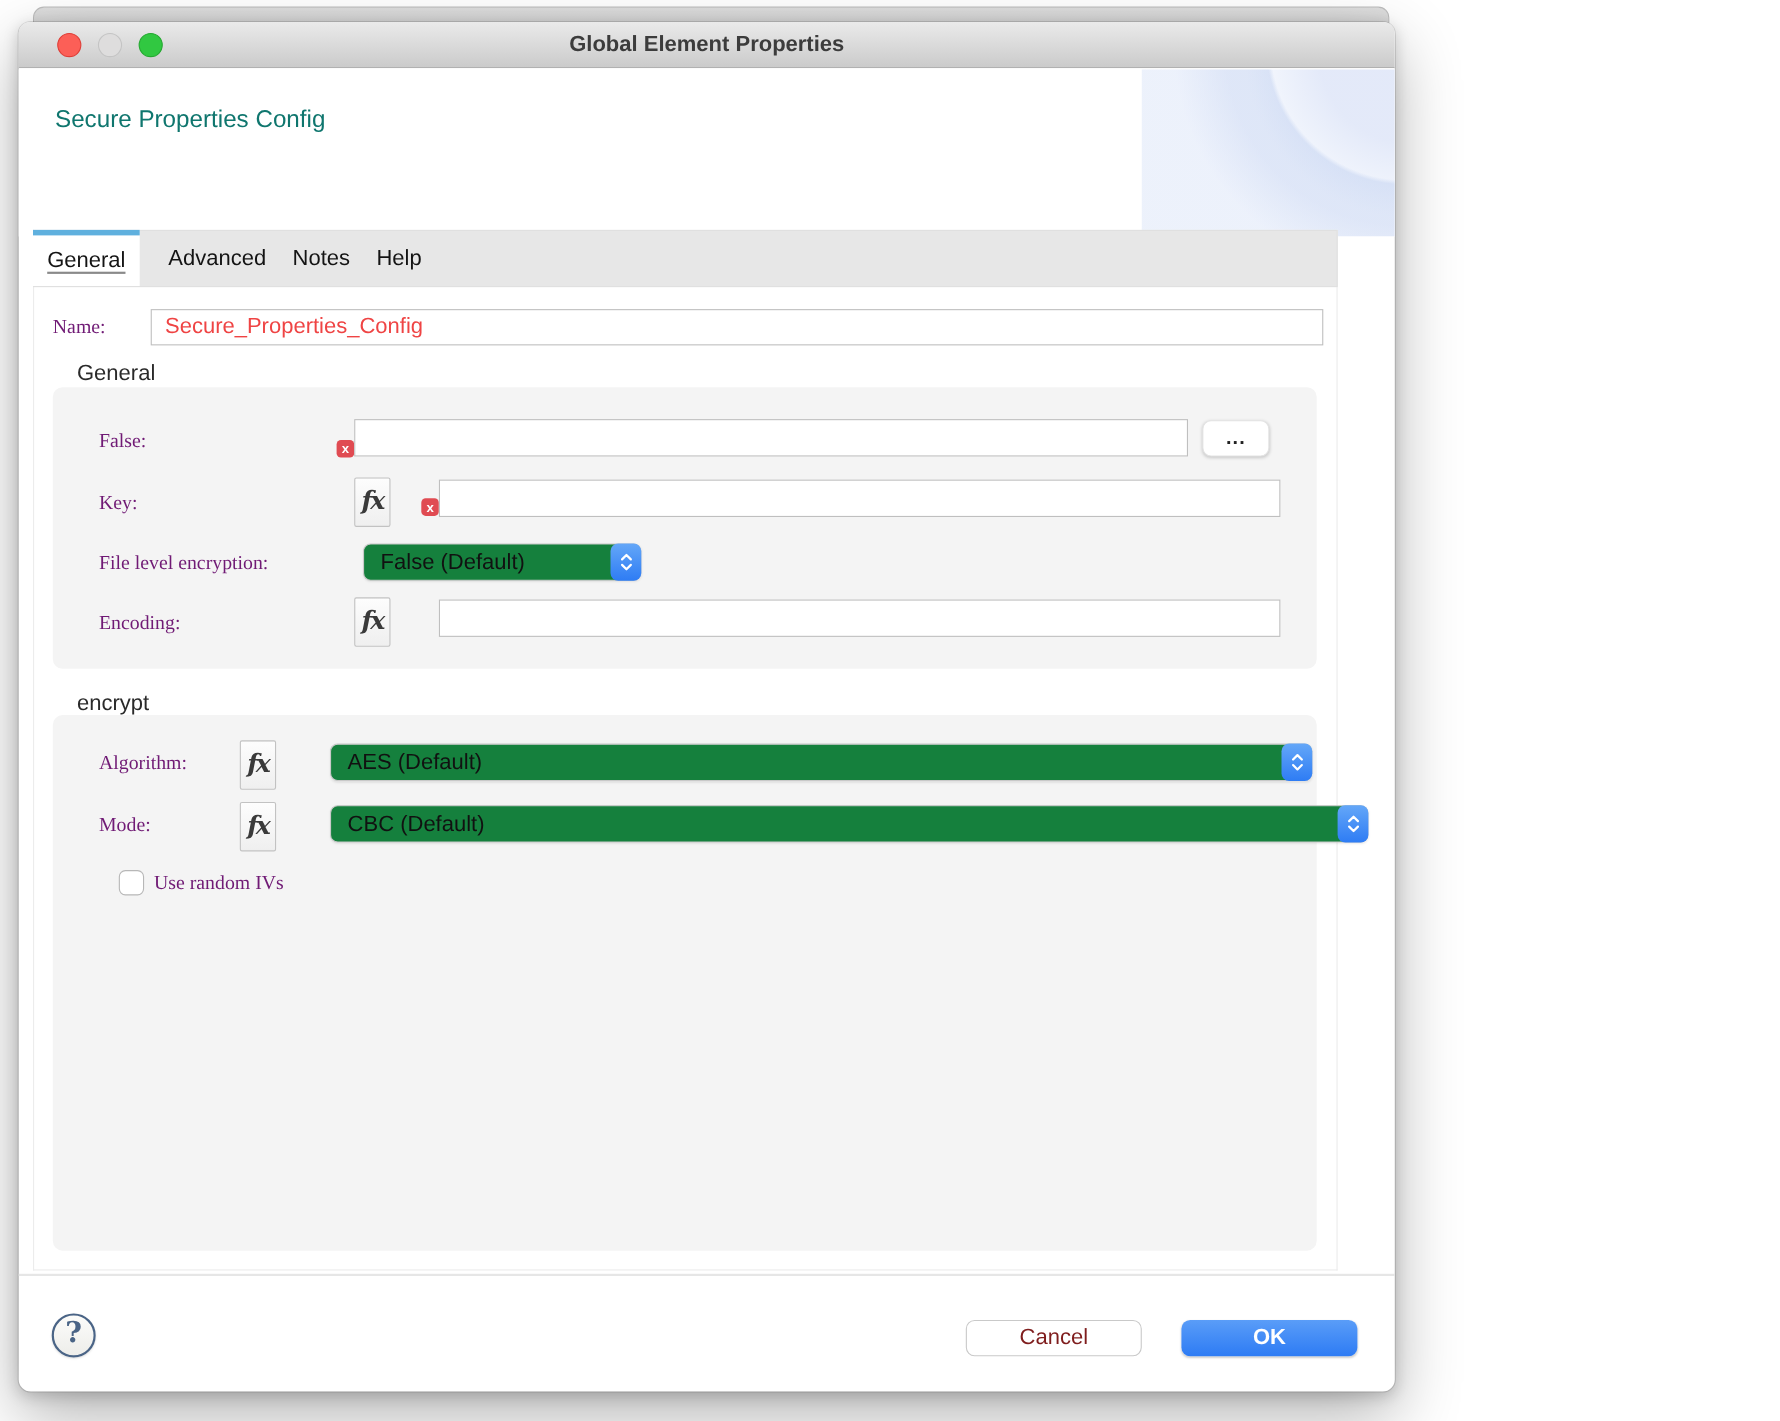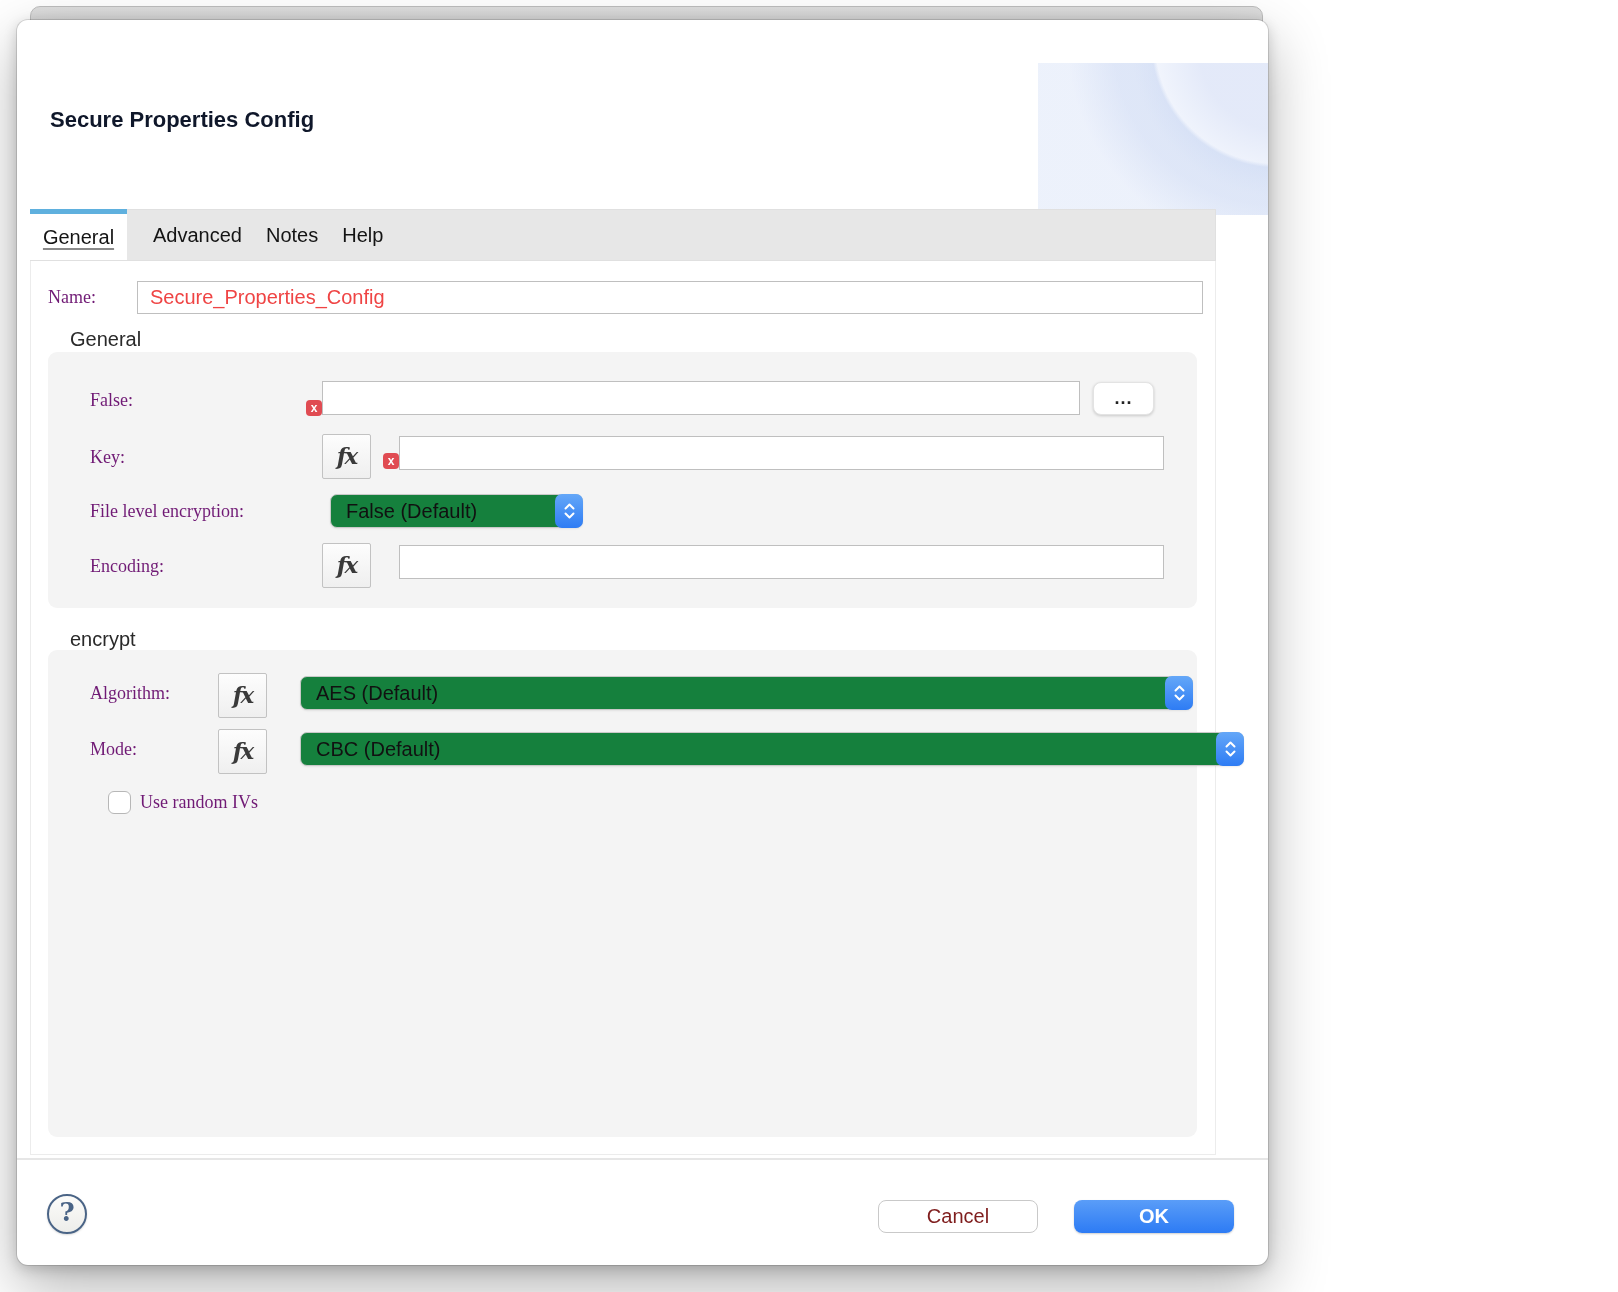--- a/index.html
+++ b/index.html
@@ -27,21 +27,21 @@
     background:linear-gradient(#eaeaea,#cbcbcb);border-bottom:1px solid #a9a9a9;
     border-radius:10px 10px 0 0;display:flex;align-items:center;justify-content:center;}
   .title-text{font-size:20px;font-weight:600;color:#3c3c3c;}
   .lights{position:absolute;left:35px;top:0;height:42px;display:flex;align-items:center;gap:15px;}
   .light{width:22px;height:22px;border-radius:50%;}
   .light.red{background:#fc5f57;border:1px solid #df3e37;}
   .light.gray{background:#dedddd;border:1px solid #c4c4c4;}
   .light.green{background:#31c841;border:1px solid #24a930;}
 
   .header{position:absolute;left:0;top:43px;width:100%;height:152px;background:#fff;overflow:hidden;}
-  .header h1{position:absolute;left:33px;top:32px;font-size:22px;font-weight:700;color:#0f172a;margin-top:12px;}
+  .header h1{position:absolute;left:33px;top:32px;font-size:22px;font-weight:400;color:#0f766e;}
   .swoosh{position:absolute;right:0;top:0;width:230px;height:152px;
     background:
       radial-gradient(circle 210px at 104% -14%, rgba(176,196,236,.0) 58%, rgba(176,196,236,.38) 60%, rgba(190,206,240,.46) 78%, rgba(205,218,245,.30) 100%),
       radial-gradient(circle 150px at 106% -10%, rgba(205,216,244,.55) 55%, rgba(219,228,248,.45) 80%, rgba(236,241,252,.25) 100%);}
 
   
   .frame{position:absolute;left:13px;top:189px;width:1186px;height:946px;
     border:1px solid #ececec;border-top:none;background:#fff;}
   .tabbar{position:absolute;left:13px;top:189px;width:1186px;height:52px;
     background:#e7e7e7;border:1px solid #e0e0e0;display:flex;align-items:stretch;}
@@ -55,21 +55,21 @@
   .lbl{position:absolute;font-size:18px;color:#701a75;display:flex;align-items:center;height:34px;font-family:Liberation Serif, serif;}
   .inp{position:absolute;border:1px solid #bfbfbf;background:#fff;font-size:20px;
     font-family:"Liberation Sans","DejaVu Sans",sans-serif;padding:0 12px;color:#ef4444;outline:none;}
 
   .groupbox{position:absolute;background:#f4f4f4;border-radius:9px;}
   .group-title{position:absolute;font-size:20px;color:#2a2a2a;}
 
   .err{position:absolute;width:16px;height:16px;border-radius:4px;background:var(--error);
     color:#fff;font-size:12px;font-weight:700;display:flex;align-items:center;justify-content:center;
     line-height:1;}
-  .fxbtn{position:absolute;width:49px;height:45px;border:1px solid #c2c2c2;border-radius:2px;
+  .fxbtn{position:absolute;width:33px;height:45px;border:1px solid #c2c2c2;border-radius:2px;
     background:linear-gradient(#fdfdfd,#efefef);display:flex;align-items:center;justify-content:center;cursor:pointer;}
   .fxbtn span{font-family:"DejaVu Serif","Liberation Serif",serif;font-style:italic;font-weight:700;
     font-size:23px;color:#3a3a3a;letter-spacing:-2px;transform:translateY(-1px);}
   .browse{position:absolute;width:61px;height:33px;background:#fff;border:1px solid #e3e3e3;
     border-radius:8px;box-shadow:0 1px 3px rgba(0,0,0,.18);font-size:18px;font-weight:700;
     color:#222;display:flex;align-items:center;justify-content:center;cursor:pointer;letter-spacing:1px;}
 
   .select{position:absolute;height:34px;background:#15803d;border:1px solid #c9c9c9;border-radius:7px;
     display:flex;align-items:center;cursor:pointer;box-shadow:0 1px 2px rgba(0,0,0,.08);}
   .select .sel-text{font-size:20px;color:#111;padding-left:15px;white-space:nowrap;overflow:hidden;}
@@ -96,20 +96,28 @@
     box-shadow:0 1px 2px rgba(0,0,0,.2);}
 </style>
 </head>
 <body>
 
 <div class="stage">
   <div class="bg-window"></div>
 
   <div class="dialog">
 
+    <div class="titlebar">
+      <div class="lights">
+        <div class="light red"></div>
+        <div class="light gray"></div>
+        <div class="light green"></div>
+      </div>
+      <div class="title-text">Global Element Properties</div>
+    </div>
 
     <div class="header">
       <div class="swoosh"></div>
       <h1>Secure Properties Config</h1>
     </div>
 
     <div class="frame"></div>
     <div class="tabbar">
       <div class="tab selected">
         <span class="tab-label">General</span>

